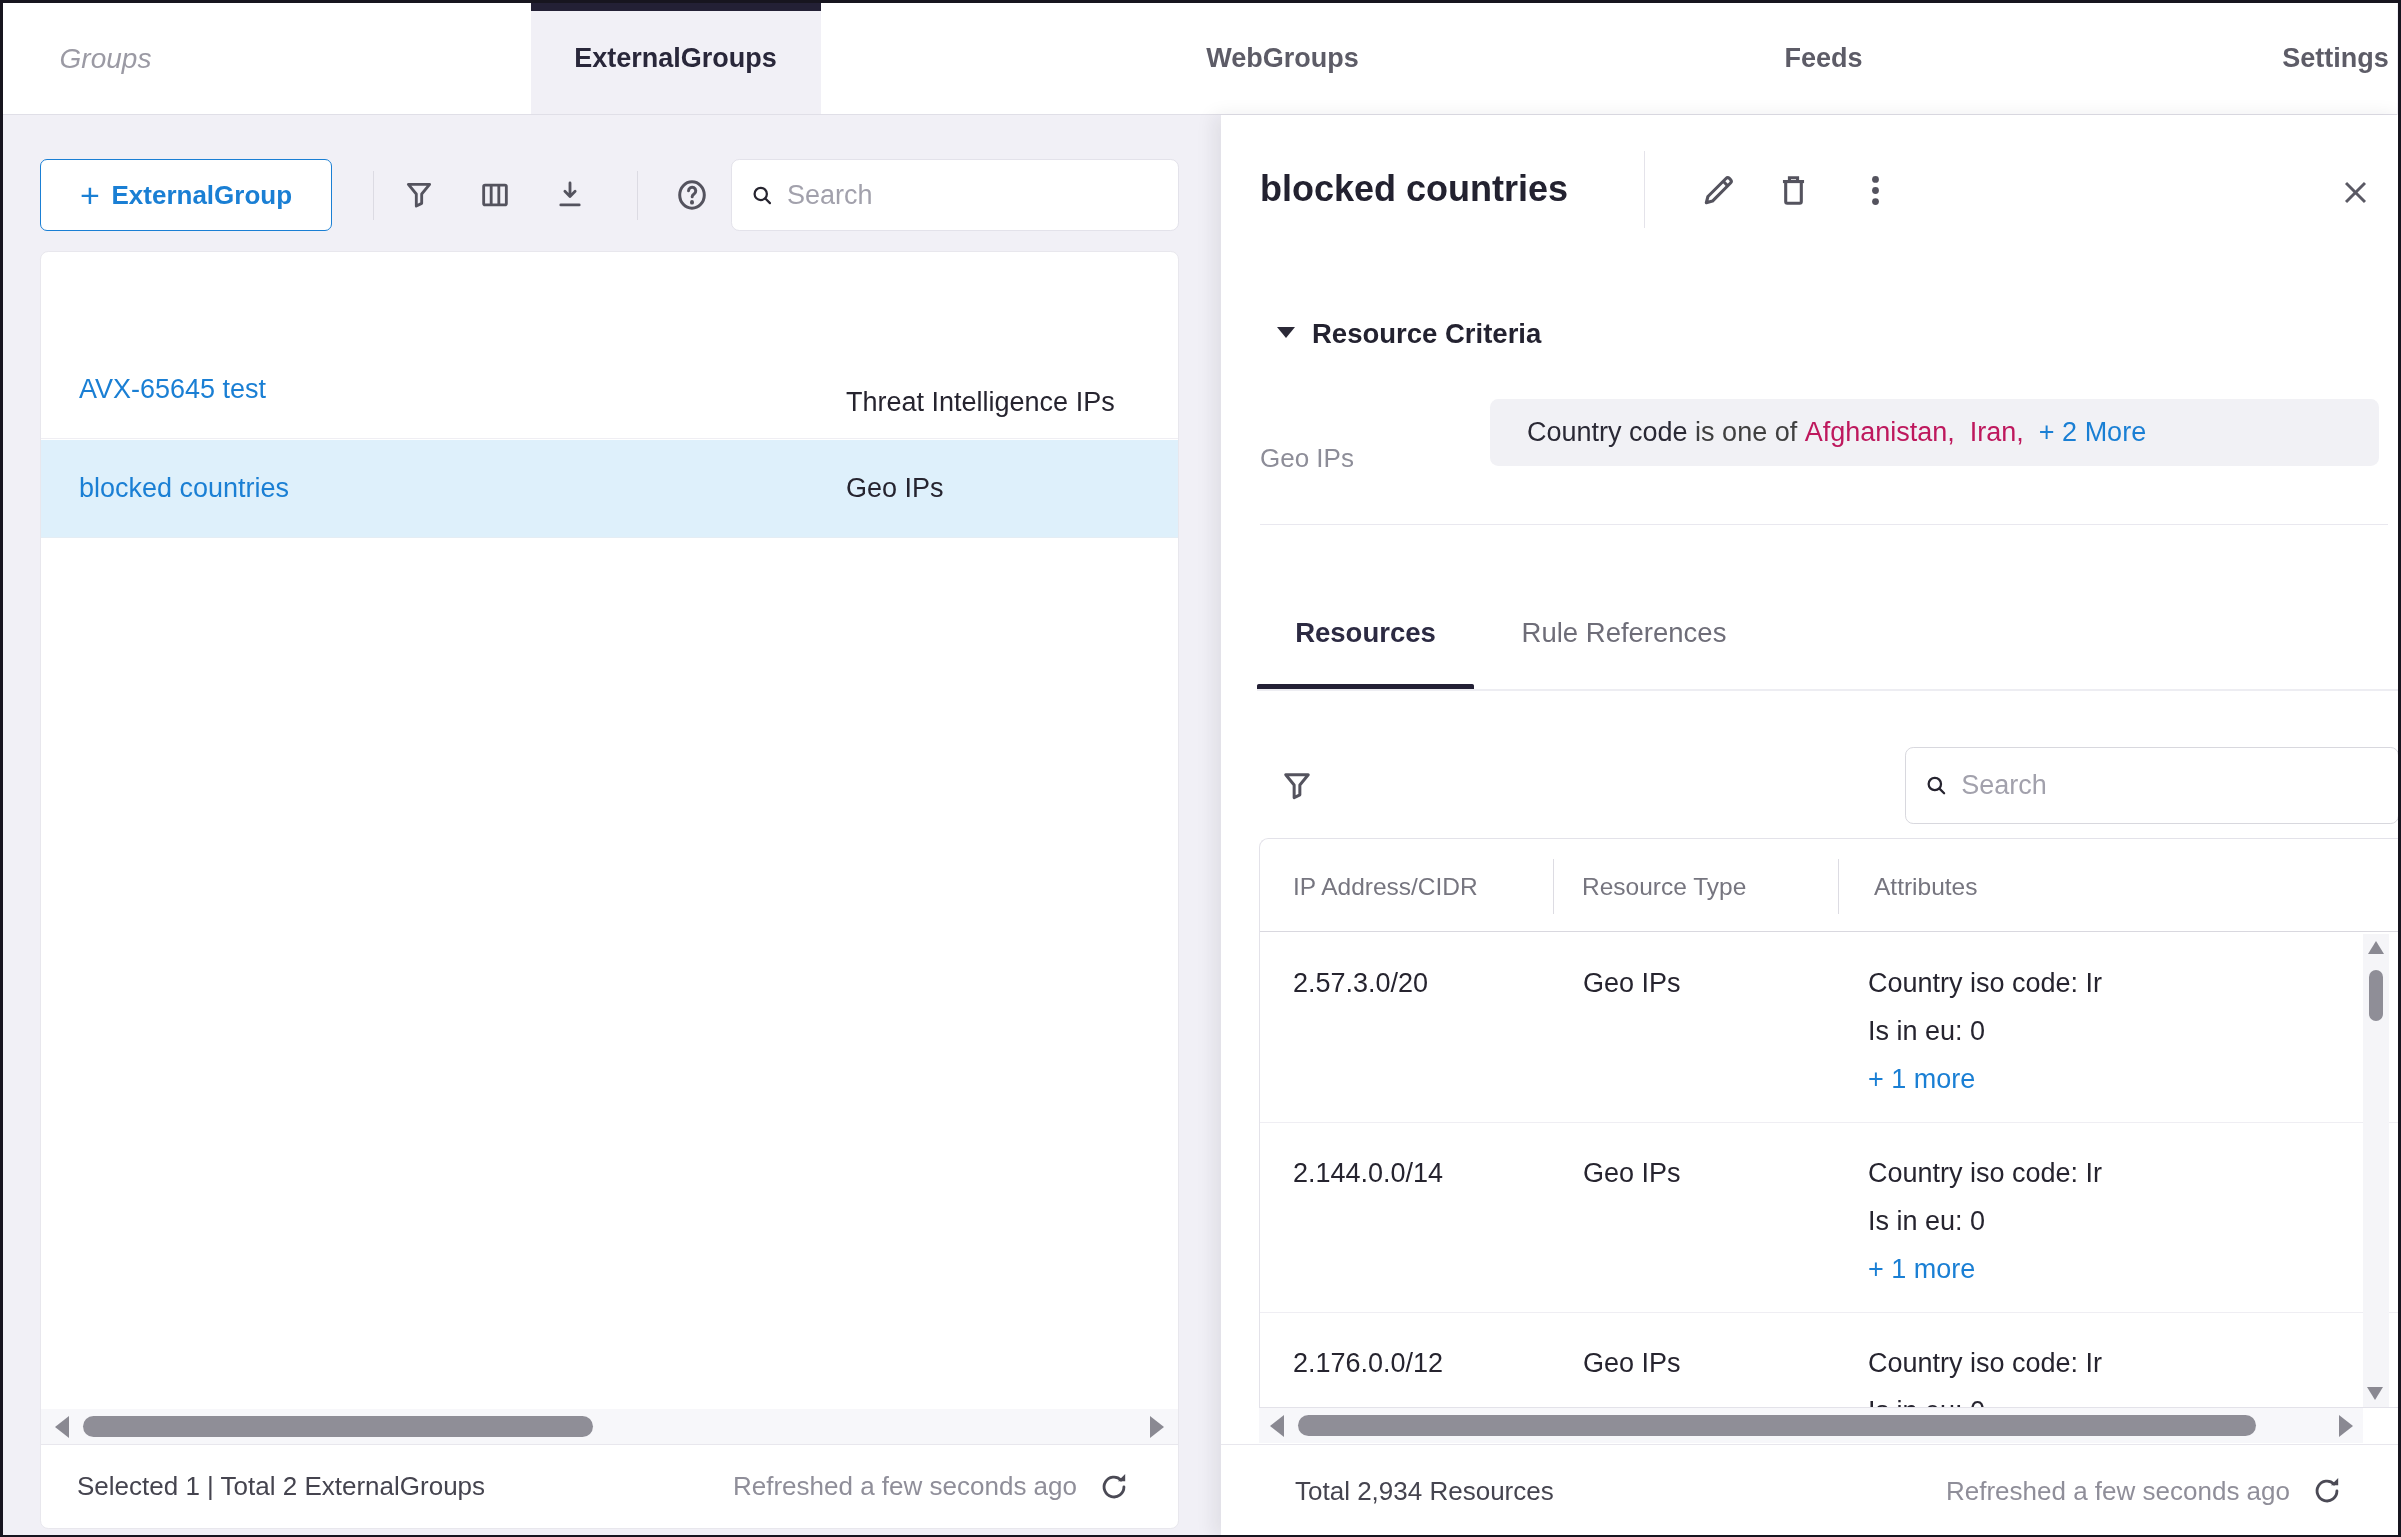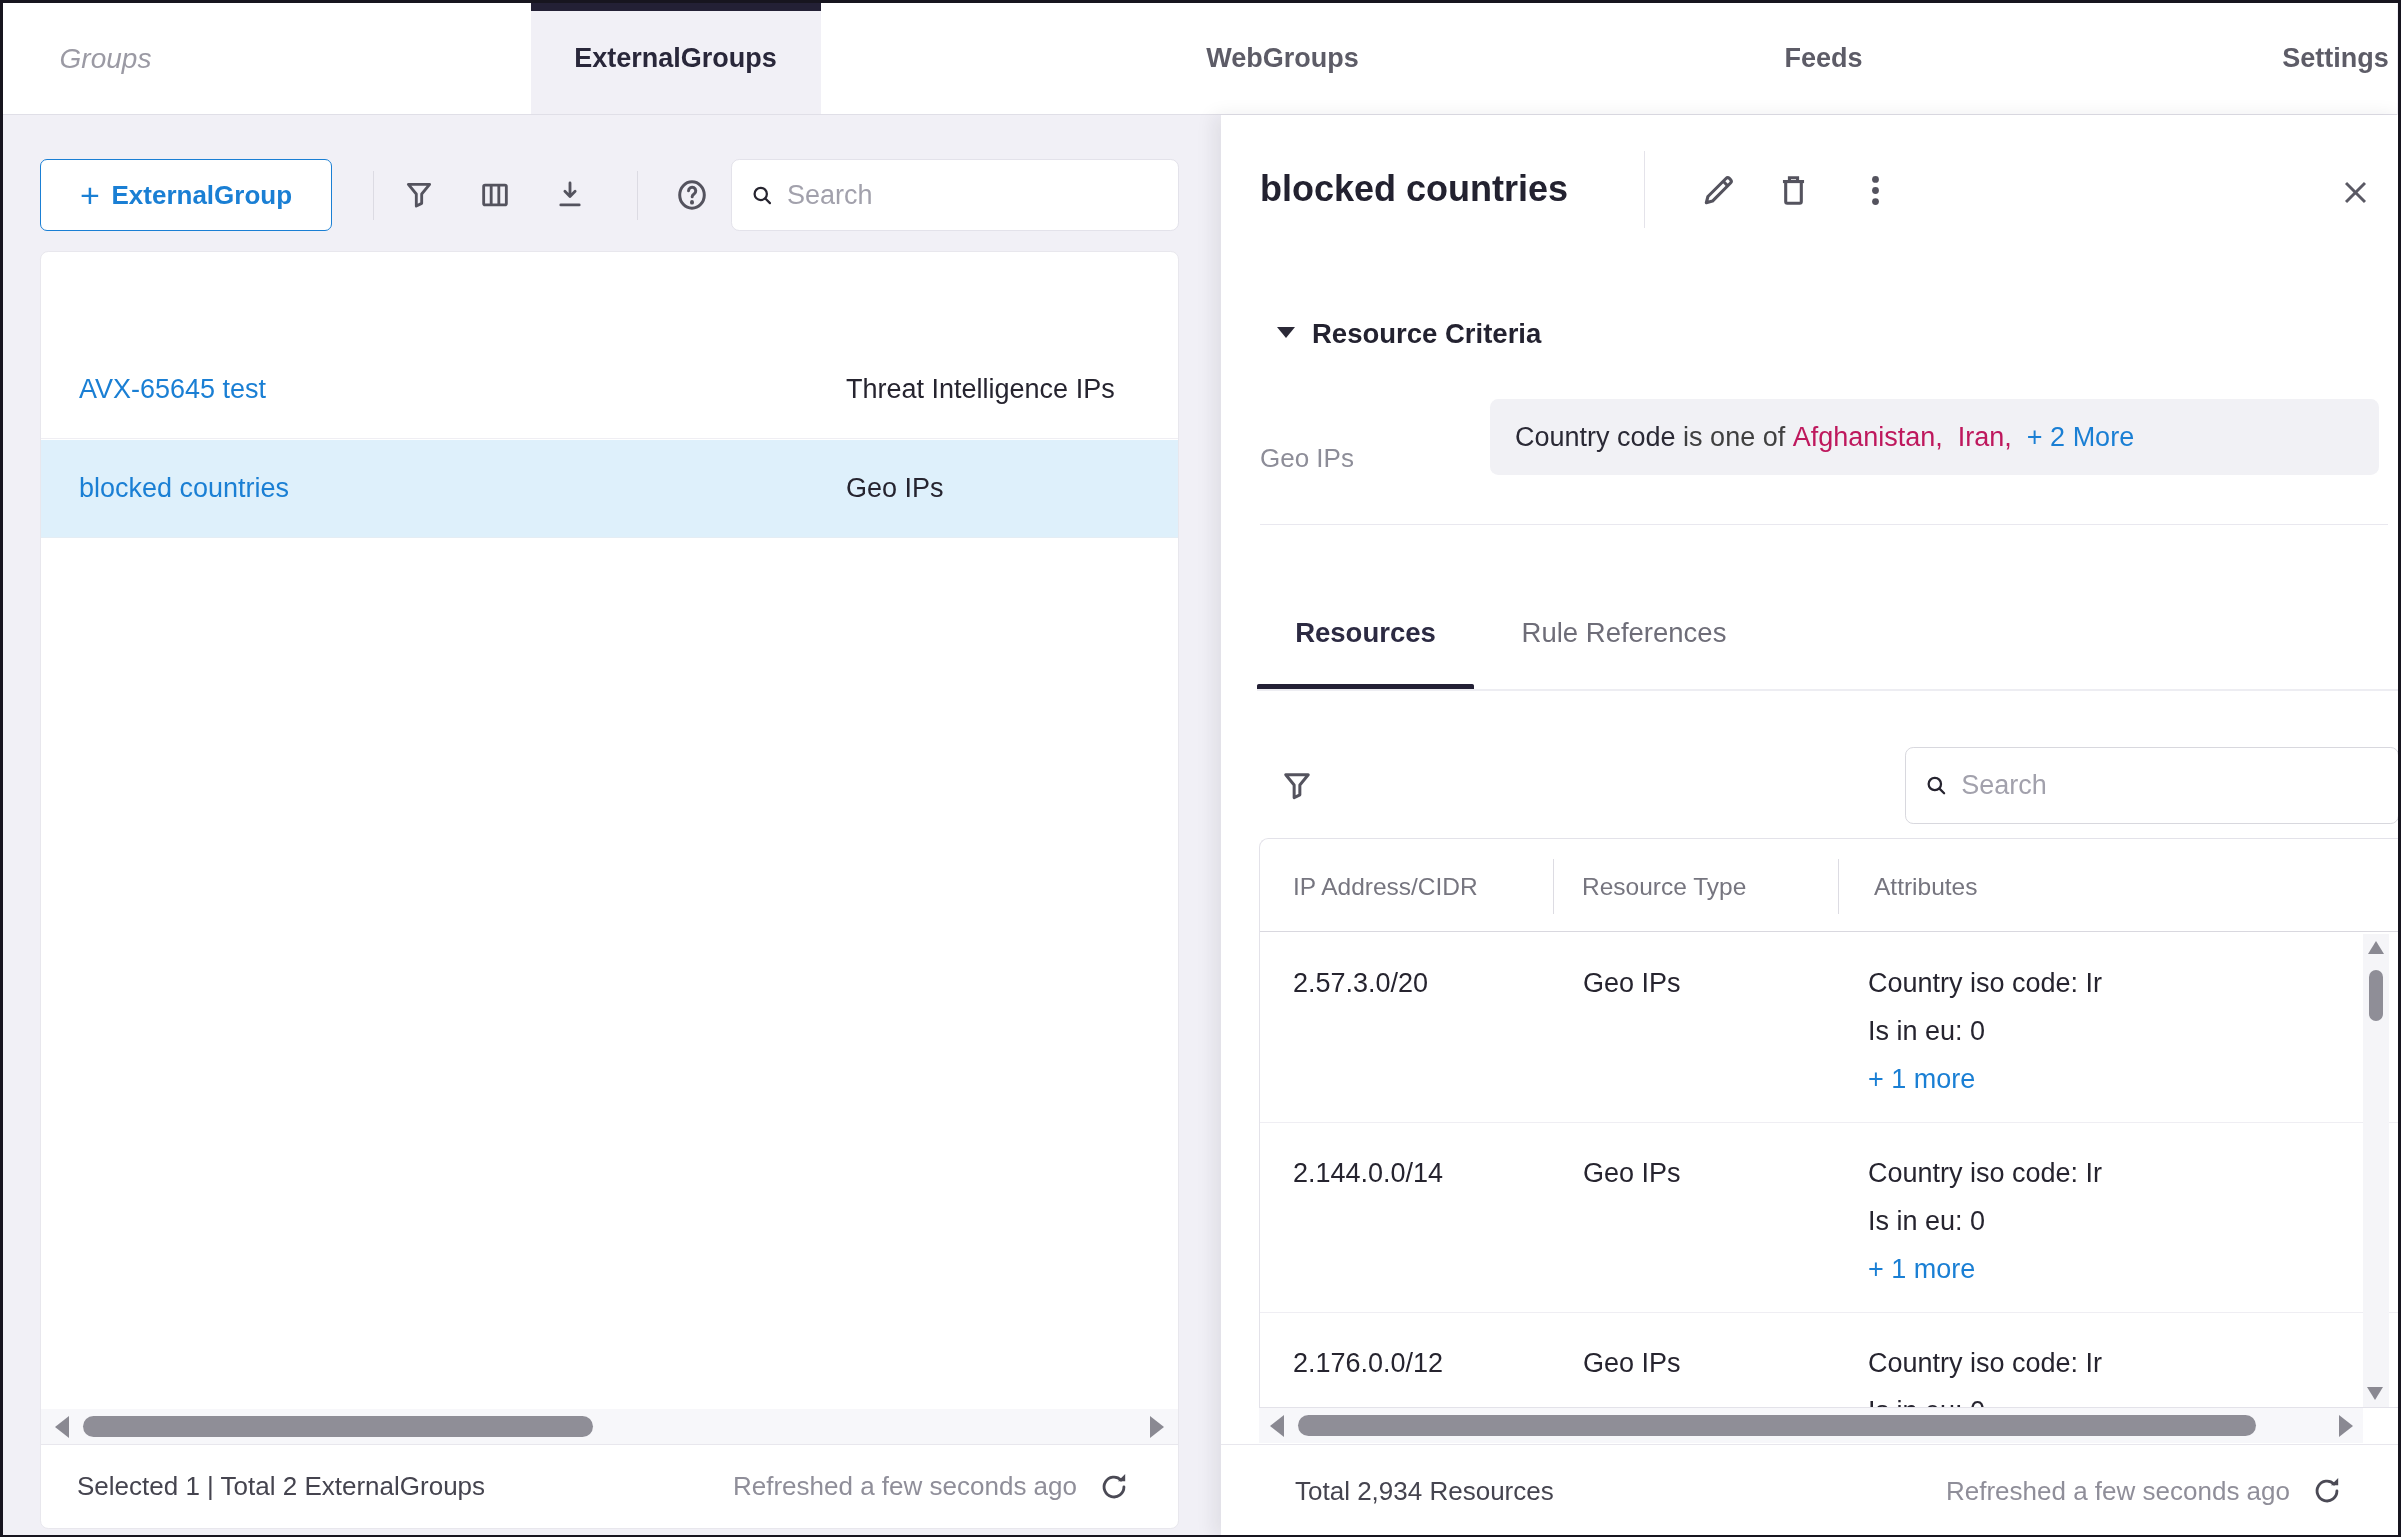--- a/index.html
+++ b/index.html
@@ -104,21 +104,21 @@
         <path d="M15 15l4.5 4.5"></path>
       </svg>
     <input placeholder="Search" style="">
   </div>
 
   <div class="abs card" style="left:37px;top:248px;width:1139px;height:1278px;overflow:hidden;border-radius:8.2px;">
 
 
     <div class="abs" style="left:0;top:89px;width:100%;height:98px;border-bottom:1.2px solid #efeef3;">
       <span class="abs rowline link" style="left:38px;top:33px;">AVX-65645 test</span>
-      <span class="abs rowline" style="left:805px;top:33px;">Threat Intelligence IPs</span>
+      <span class="abs rowline" style="left:805px;top:46px;">Threat Intelligence IPs</span>
     </div>
 
     <div class="abs" style="left:0;top:188px;width:100%;height:98px;background:#def0fb;border-bottom:1.2px solid #e4edf4;">
       <span class="abs rowline link" style="left:38px;top:33px;">blocked countries</span>
       <span class="abs rowline" style="left:805px;top:33px;">Geo IPs</span>
     </div>
 
     <div class="abs hscroll" style="left:0;top:1157px;width:100%;height:35px;">
       <div class="tri tri-l" style="margin-left:14px;"></div>
       <div class="thumb" style="margin-left:14px;width:510px;height:21px;"></div>
@@ -164,21 +164,21 @@
     <div class="abs" style="left:1117px;top:60px;">
       <svg class="icon" width="35" height="35" viewBox="0 0 24 24" fill="none" stroke="#5a5964" stroke-width="2">
           <path d="M5.5 5.5l13 13M18.5 5.5l-13 13"></path>
         </svg>
     </div>
 
     <div class="abs caret-down" style="left:56px;top:212px;"></div>
     <span class="abs" style="left:91px;top:203px;font-size:27.5px;font-weight:700;color:#232230;">Resource Criteria</span>
 
     <span class="abs" style="left:39px;top:328px;font-size:26px;color:#8d8d98;">Geo IPs</span>
-    <div class="abs" style="left:269px;top:284px;width:889px;height:76px;background:#f1f1f5;border-radius:8.2px;display:flex;align-items:center;padding:0 25px;font-size:27px;white-space:pre;">
+    <div class="abs" style="left:269px;top:284px;width:889px;height:67px;background:#f1f1f5;border-radius:8.2px;display:flex;align-items:center;padding:0 37px;font-size:27px;white-space:pre;">
       <span style="color:#2a2935;">Country code</span>
       <span style="color:#77767f;">&nbsp;</span><span style="color:#404040;">is one of</span>
       <span style="color:#2a2935;">&nbsp;</span><span style="color:#be185d;">Afghanistan,  Iran,</span>
       <span class="link" style="margin-left:15px;">+ 2 More</span>
     </div>
     <div class="abs" style="left:39px;top:409px;width:1128px;height:1.2px;background:#e9e8ef;"></div>
 
     <div class="abs" style="left:36px;top:467px;width:217px;height:102px;display:flex;align-items:center;justify-content:center;font-size:27.5px;font-weight:700;color:#2c2a42;">
       <span>Resources</span>
     </div>

